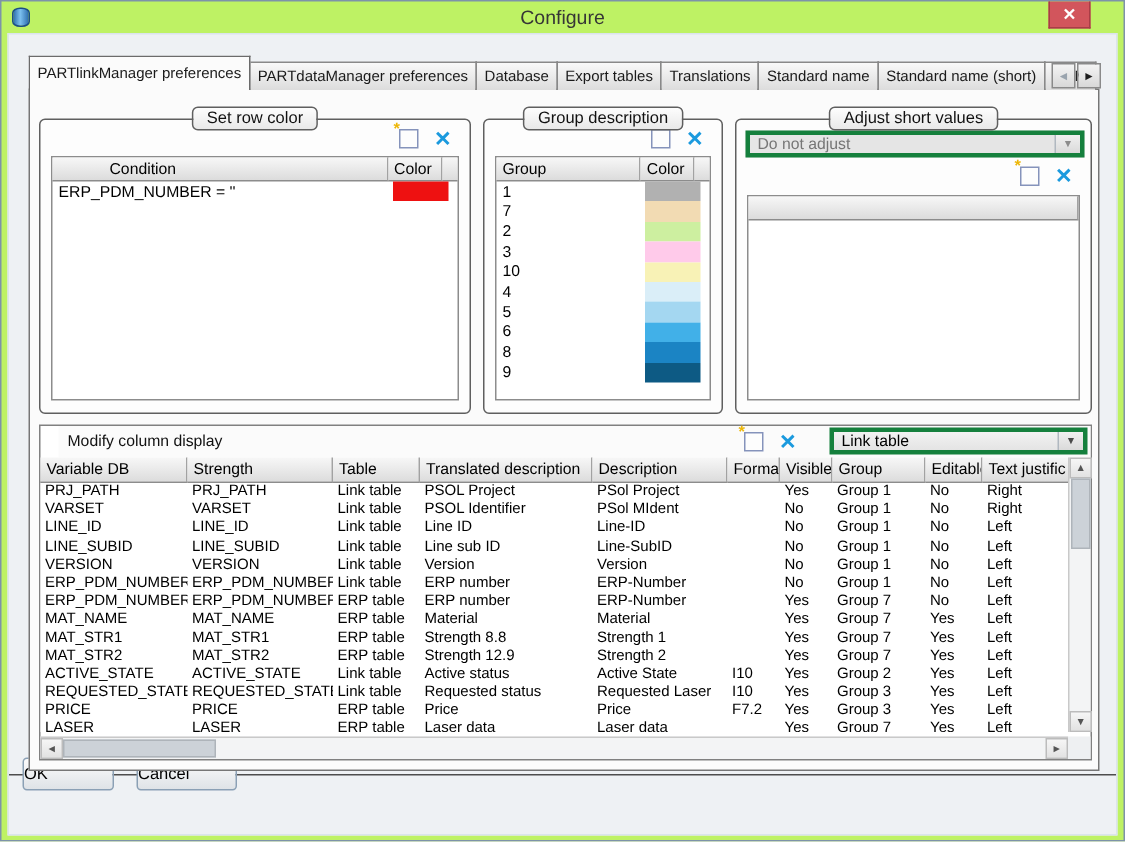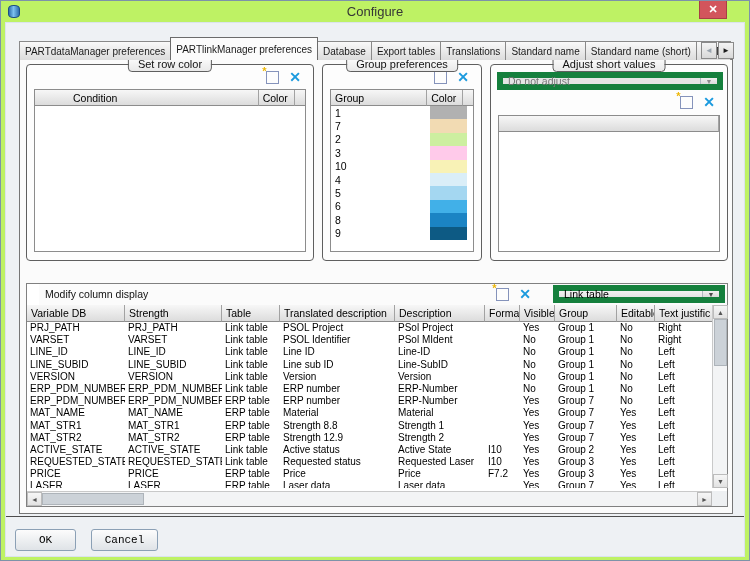--- a/index.html
+++ b/index.html
@@ -25,21 +25,21 @@
   .tab-scroll { position:absolute; right:0; bottom:1px; display:flex; z-index:7; }
   .tab-scroll .sbtn { width:16px; height:17px; font-size:8px; display:flex; align-items:center; justify-content:center;
           background:linear-gradient(#f4f4f4,#d8d8d8); border:1px solid #8a8a8a; margin-left:1px; }
   .arrow-dim { color:#9aa4ae; } .arrow-dark { color:#1c1c1c; }
 
   
   .page { position:absolute; left:13px; top:36px; width:714px; height:455px; background:#fbfbfb;
           border:1px solid #767676; z-index:4; }
 
   
-  .gbox { position:absolute; top:4px; height:197px; border:1px solid #5f5f5f; border-radius:4px; background:#fdfdfd; }
+  .gbox { position:absolute; top:19px; height:197px; border:1px solid #5f5f5f; border-radius:4px; background:#fdfdfd; }
   .gbox-label { position:absolute; top:-9px; left:50%; transform:translateX(-50%); white-space:nowrap;
           font-size:11px; color:#111; background:linear-gradient(#fdfdfd,#e9e9e9); border:1px solid #5f5f5f;
           border-radius:4px; padding:1px 9px; z-index:2; }
   .toolbar { position:absolute; top:6px; right:12px; display:flex; align-items:center; gap:10px; }
   .icon-new { width:13px; height:13px; border:1px solid #8593bb; position:relative; background:#fdfdfd; }
   .icon-new .star { position:absolute; left:-5px; top:-7px; color:#edb709; font-size:11px; font-weight:bold; }
   .icon-x { color:#1b9ade; font-size:14px; font-weight:bold; line-height:13px; }
 
   .mini-table { position:absolute; left:7px; top:24px; bottom:8px; right:7px; border:1px solid #8c8c8c; background:#fff; }
   .mt-header { display:flex; height:16px; font-size:10.5px; }
@@ -49,21 +49,21 @@
   .mt-row { display:flex; height:13.4px; font-size:10.5px; align-items:stretch; }
   .mt-row .txt { padding:0 4px; overflow:hidden; white-space:nowrap; display:flex; align-items:center; }
 
   
   .src-cond { width:227px;padding-left:38px; } .src-color { width:37px; } .strip10 { width:10px; }
   
   .gd-group { width:99px; } .gd-color { width:37px; }
   .gd-swatch { width:37px; }
 
   
-  .dd { border:6px solid #15803d; background:linear-gradient(#f2f2f2,#e4e4e4); height:18px; display:flex;
+  .dd { border:3px solid #15803d; background:linear-gradient(#f2f2f2,#e4e4e4); height:18px; display:flex;
         align-items:center; font-size:10.5px; padding-left:5px; color:#000; }
   .dd .dd-arrow { margin-left:auto; width:17px; align-self:stretch; border-left:1px solid #b0b8c0;
         background:linear-gradient(#f0f0f0,#dadada); display:flex; align-items:center; justify-content:center;
         font-size:7px; color:#4a4a4a; }
   .dd.disabled { color:#767676; background:#e5e5e5; }
   .dd.disabled .dd-arrow { color:#8c8c8c; }
 
   
   .modify { position:absolute; left:6px; top:223px; width:702px; height:224px; border:1px solid #808080; background:#fff;padding-left:12px; }
   .mod-top { position:relative; height:21px; background:#fbfbfb; }
@@ -85,48 +85,48 @@
   .vthumb { position:absolute; top:14px; left:1px; width:13px; height:47px; background:#ccd2d8; border:1px solid #aeb4ba; }
   .vs-down { position:absolute; bottom:0; }
   .hscroll { position:absolute; left:0; bottom:0; width:685px; height:15px; background:#f3f4f5; border-top:1px solid #c9c9c9;
              display:flex; }
   .hthumb { position:absolute; left:15px; top:1px; width:102px; height:12px; background:#ccd2d8; border:1px solid #aeb4ba; }
   .hs-right { position:absolute; right:0; }
   .corner { position:absolute; right:0; bottom:0; width:15px; height:15px; background:#eef0f2; }
 
   
   .sep { position:absolute; left:0; right:0; top:493px; border-top:1px solid #4d4d4d; }
-  .btn { position:absolute; top:506px; height:22px; border:1px solid #8ba0b5; border-radius:3px;
+  .btn { position:absolute; top:482px; height:22px; border:1px solid #8ba0b5; border-radius:3px;
          background:linear-gradient(#fcfcfc,#dfe3e7); font-size:11px; color:#000;
-         display:flex; align-items:center; justify-content:center;font-family:Liberation Mono, monospace; }
+         display:flex; align-items:center; justify-content:flex-start; }
   .btn-ok { left:9px; width:61px; }
   .btn-cancel { left:85px; width:67px; }
 </style>
 </head>
 <body>
 
 <div class="frame">
   <div class="titlebar">
     <div class="app-icon"></div>
     <div class="title">Configure</div>
     <div class="close-btn">
       <span>✕</span>
     </div>
   </div>
 
   <div class="body">
 
     <div class="tabbar">
       <div style="display:flex;align-items:flex-end;">
 
-      <div class="tab">
+      <div class="tab active">
+          <span>PARTlinkManager preferences</span>
+        </div>
+          <div class="tab">
           <span>PARTdataManager preferences</span>
-        </div>
-          <div class="tab active">
-          <span>PARTlinkManager preferences</span>
         </div>
           <div class="tab">
           <span>Database</span>
         </div>
           <div class="tab">
           <span>Export tables</span>
         </div>
           <div class="tab">
           <span>Translations</span>
         </div>
@@ -159,25 +159,29 @@
               <span class="star">*</span>
             </span>
           <span class="icon-x">✕</span>
         </div>
         <div class="mini-table">
           <div class="mt-header">
             <div class="hcell src-cond">Condition</div>
             <div class="hcell src-color">Color</div>
             <div class="hstrip strip10"></div>
           </div>
+          <div class="mt-row">
+            <span class="txt src-cond">ERP_PDM_NUMBER = ''</span>
+            <span class="src-color" style="background: rgb(238, 17, 17);"></span>
+          </div>
         </div>
       </div>
 
       <div class="gbox" style="left:302px; width:160px;">
-        <div class="gbox-label">Group preferences</div>
+        <div class="gbox-label">Group description</div>
         <div class="toolbar">
           <span class="icon-new">
               <span class="star">*</span>
             </span>
           <span class="icon-x">✕</span>
         </div>
         <div class="mini-table">
           <div class="mt-header">
             <div class="hcell gd-group">Group</div>
             <div class="hcell gd-color">Color</div>

